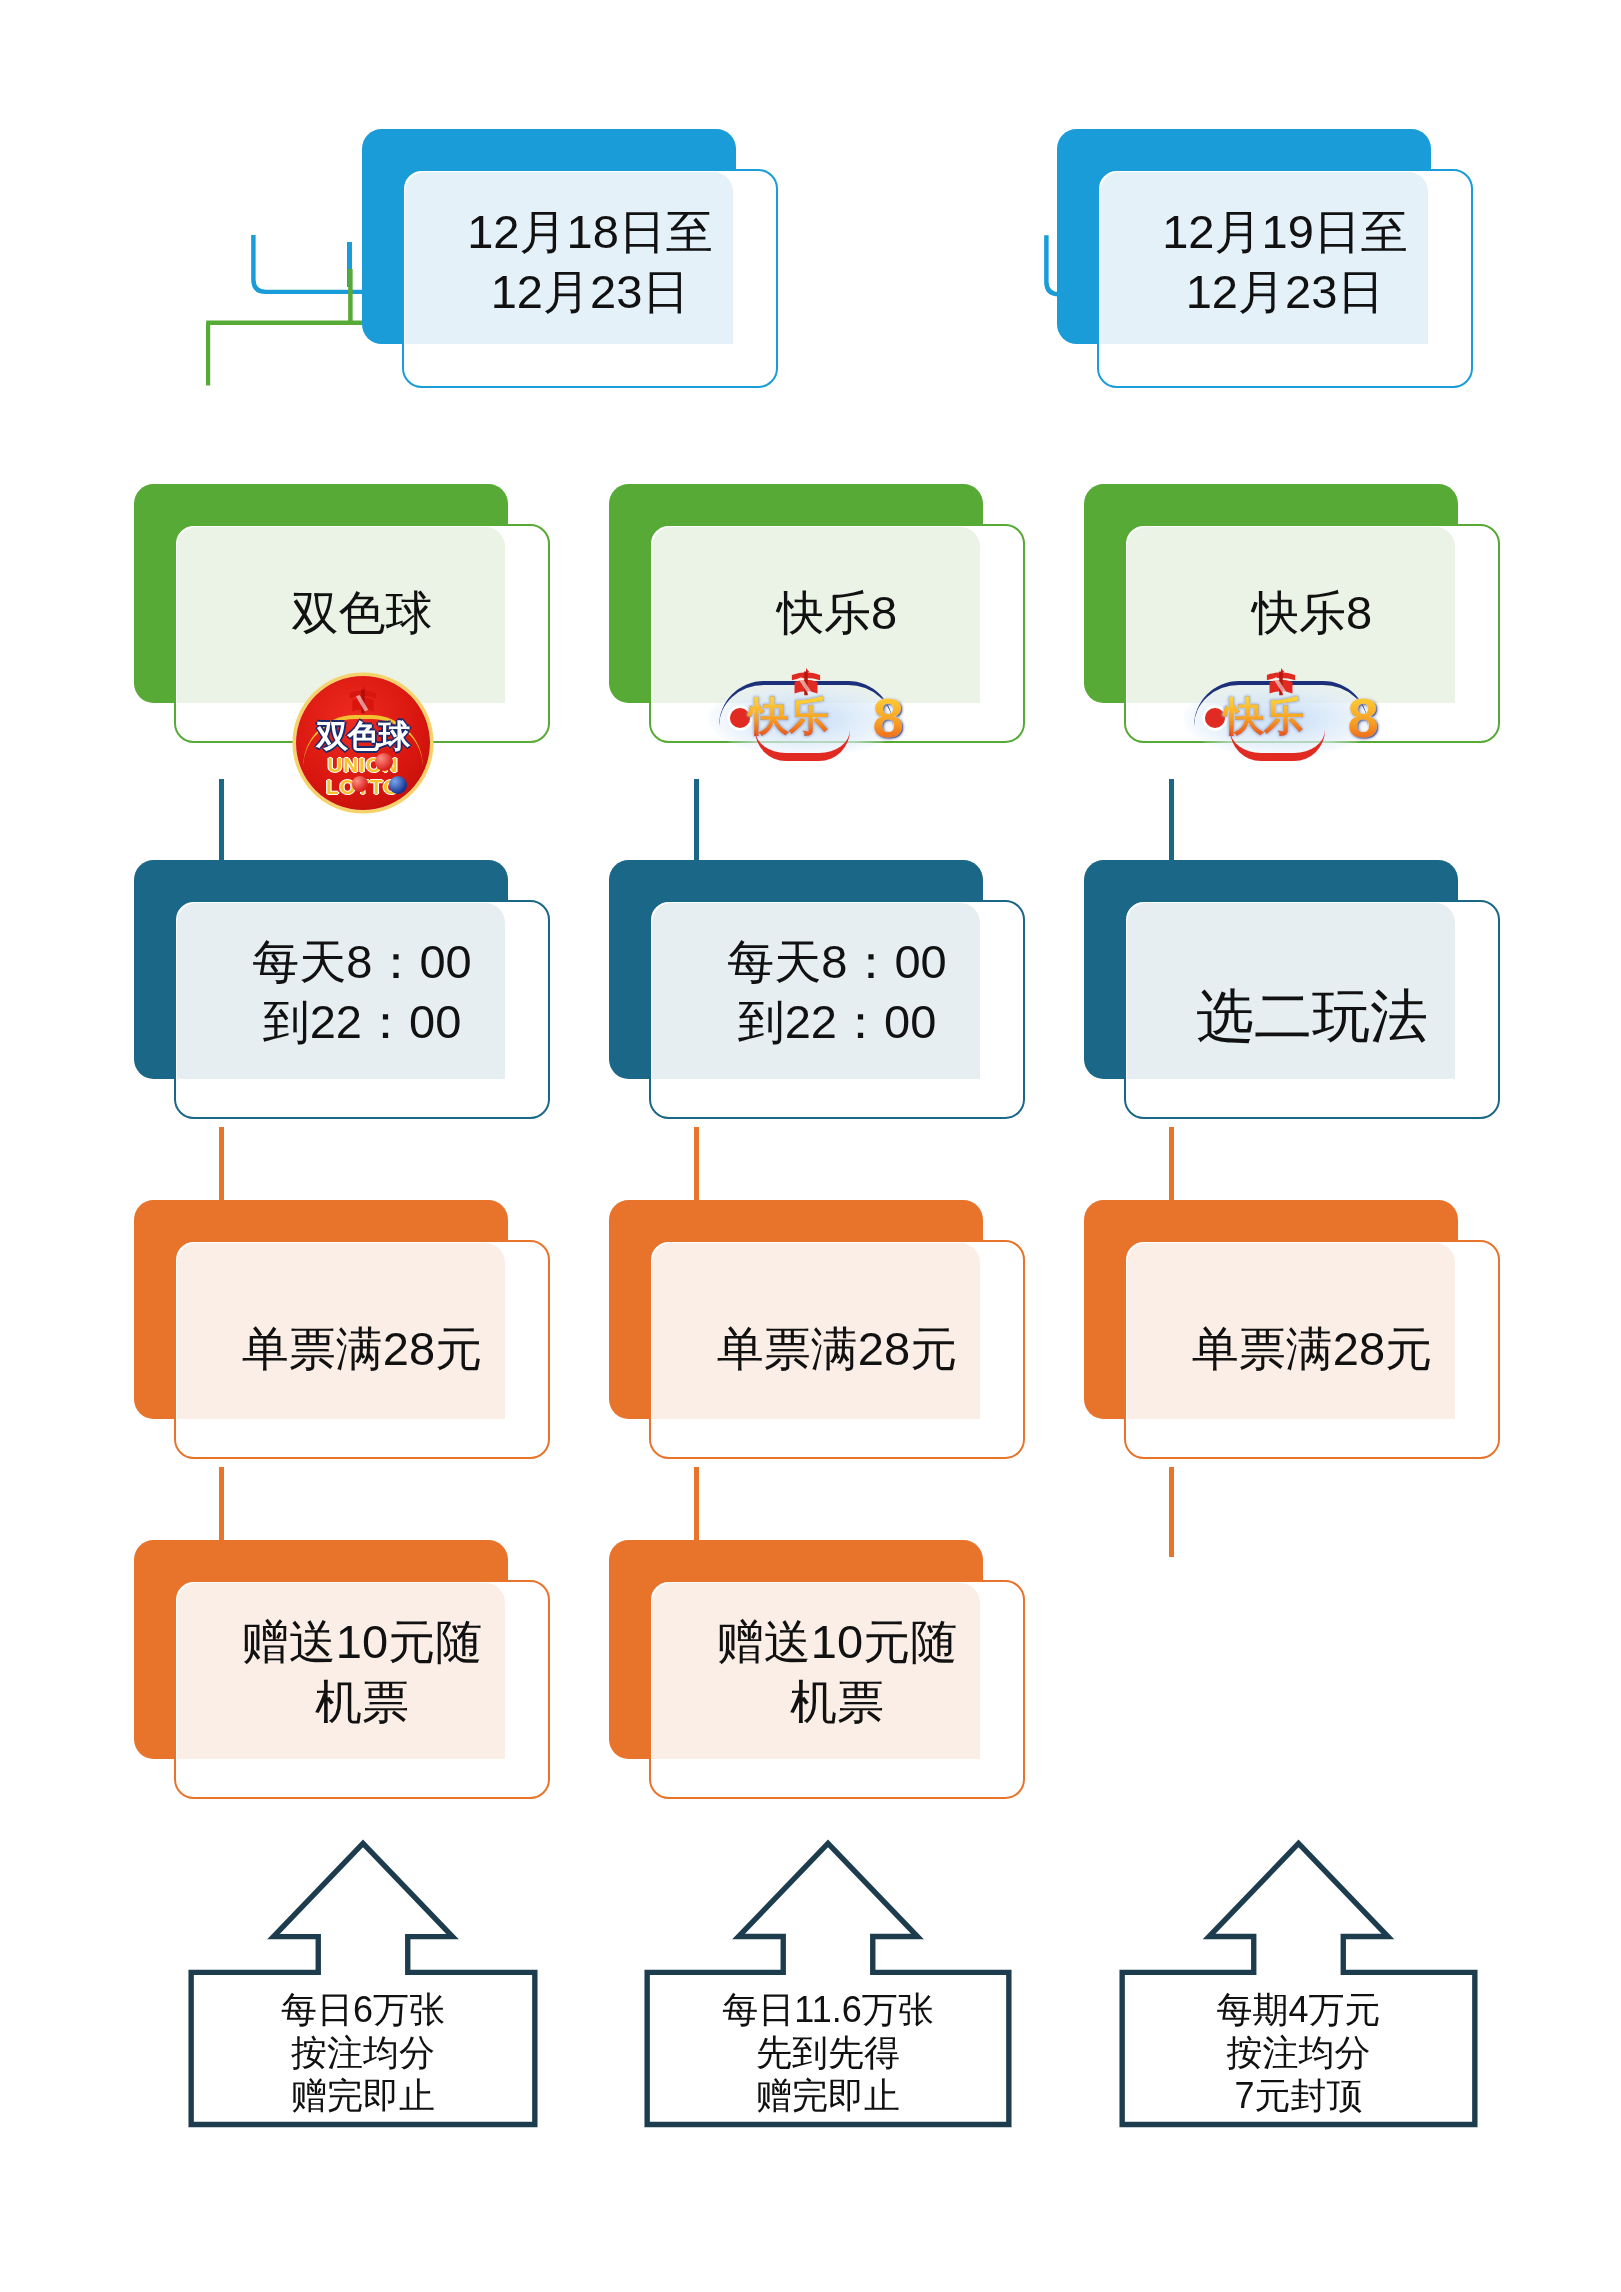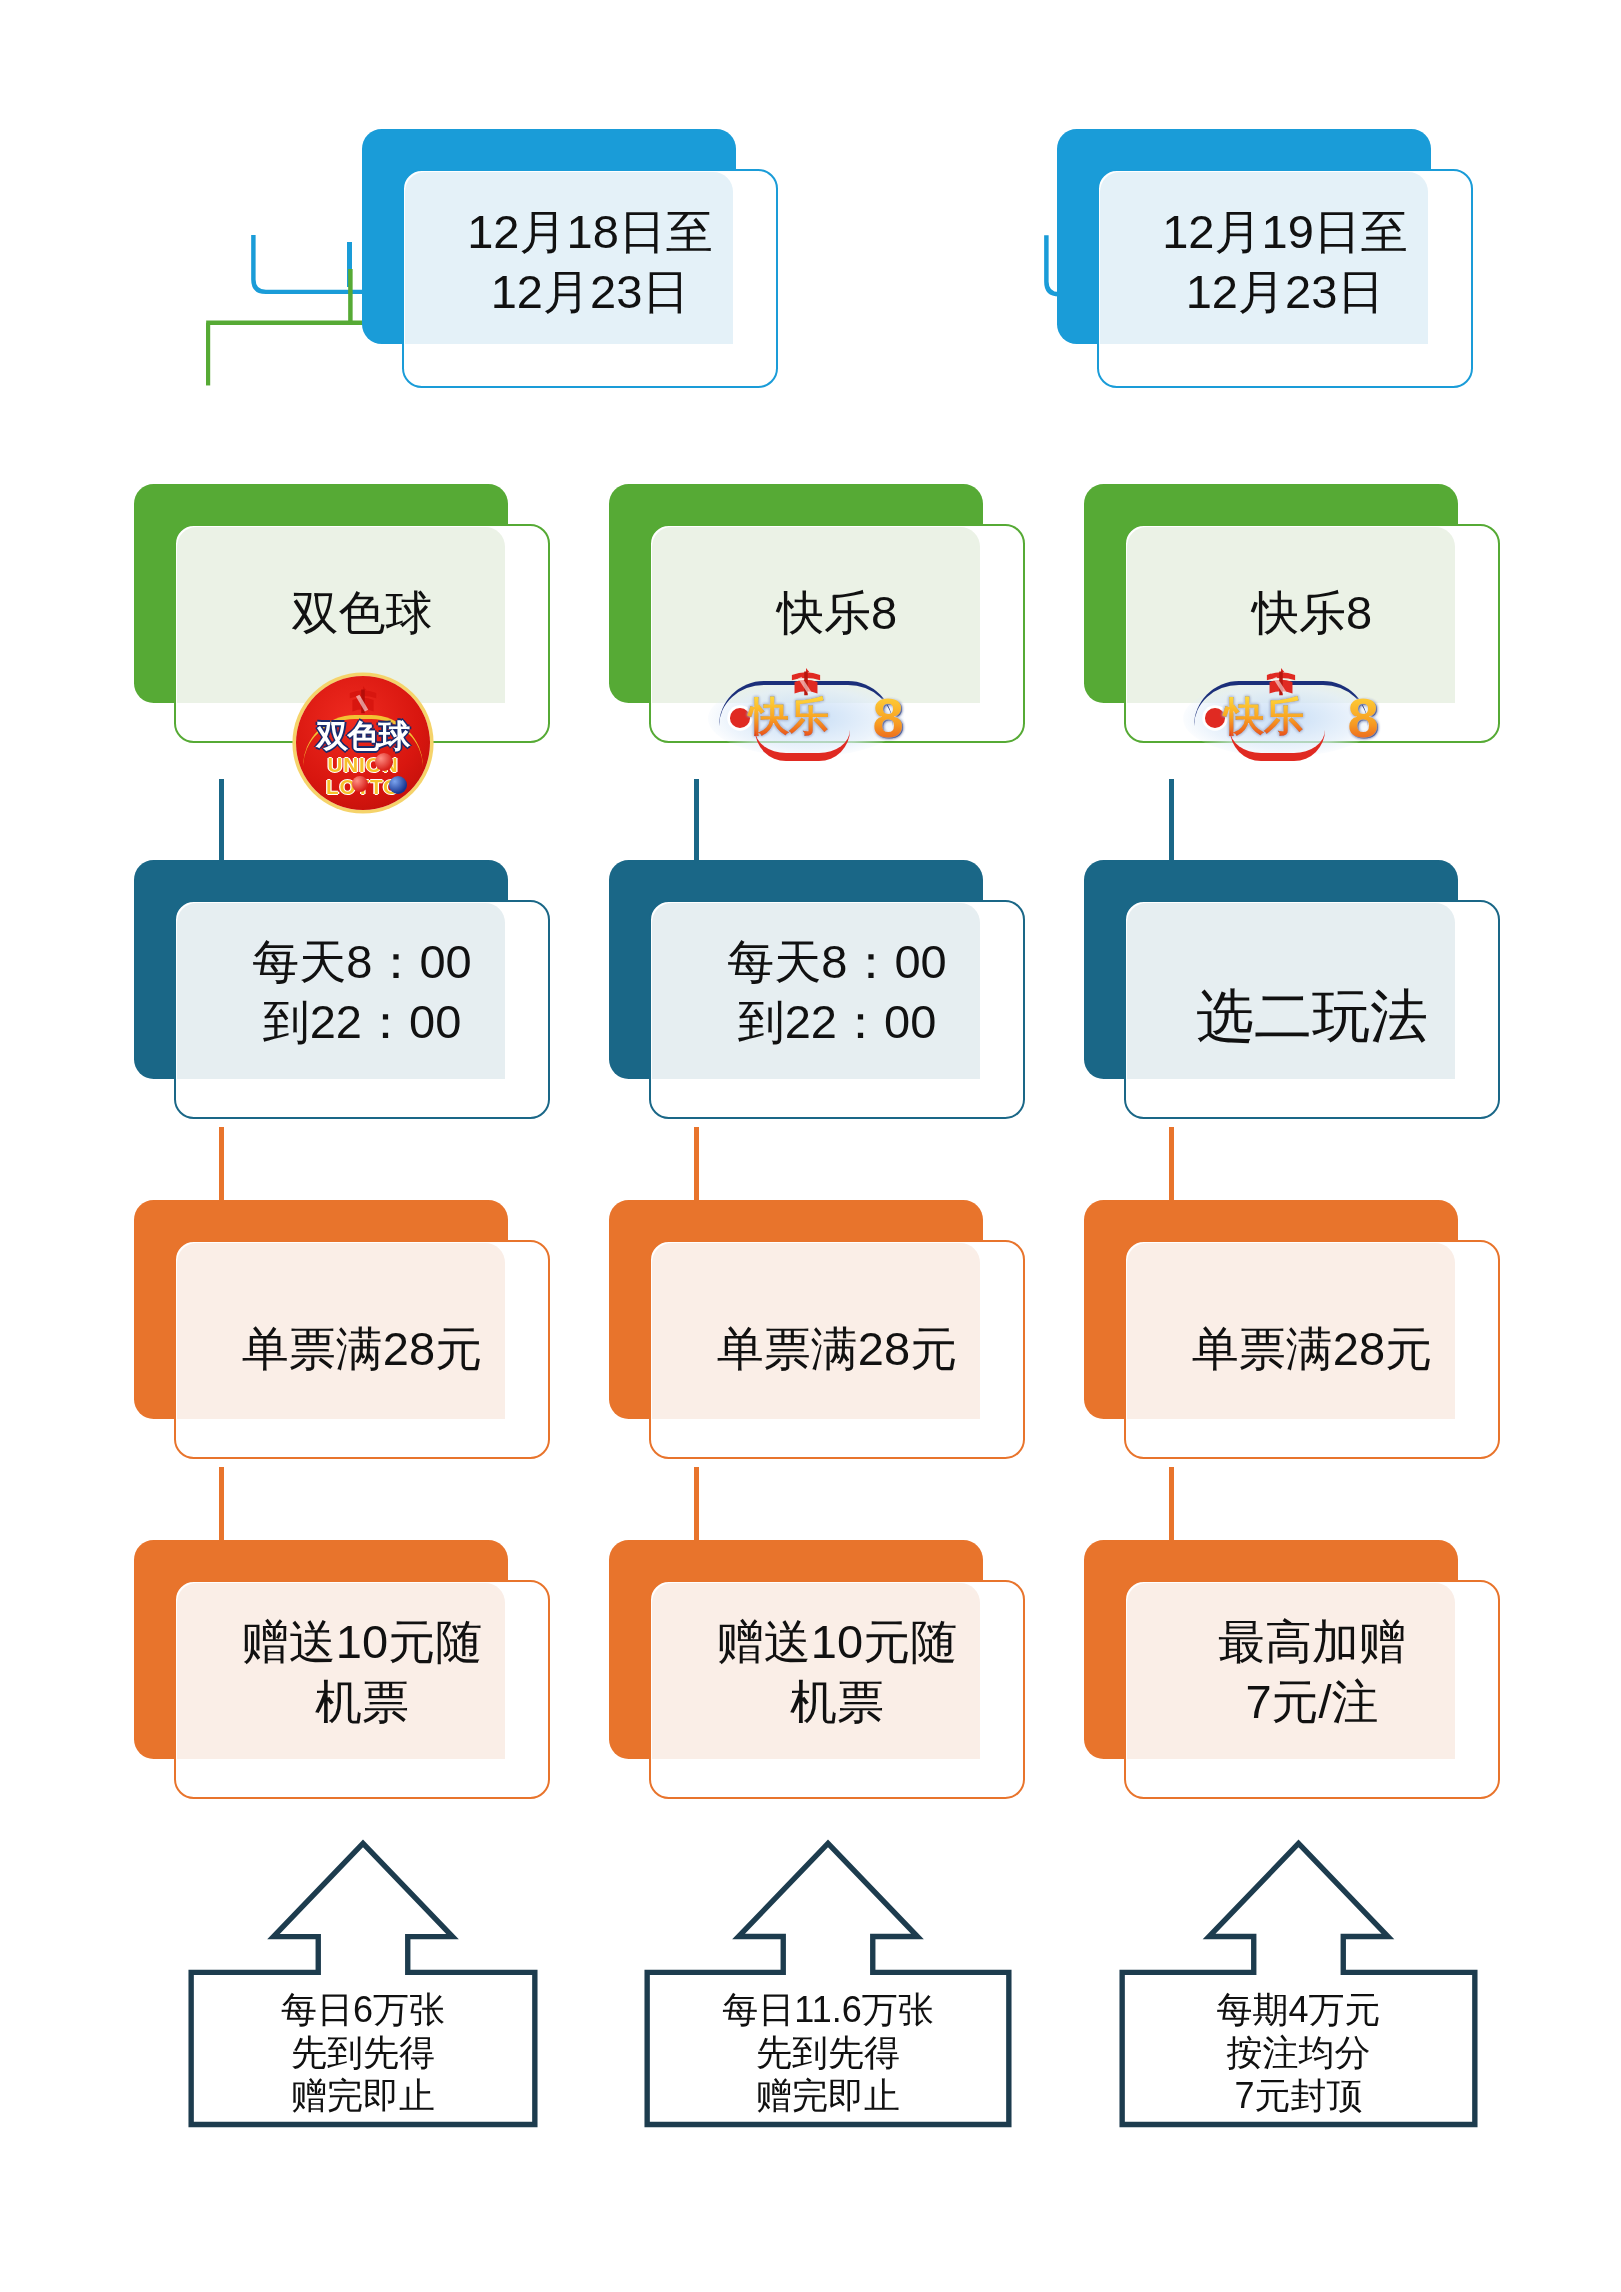--- a/index.html
+++ b/index.html
@@ -236,21 +236,21 @@
     <div class="tint" style="left:43px;top:43px;width:328px;height:176px;"></div>
     <div class="label" style="top:72px;font-size:47px;left:40px;width:376px;">赠送10元随
 机票</div>
   </div>
 
   <div class="callout" style="left:184px;top:1836px;width:358px;height:296px;">
     <svg width="358" height="296" viewBox="0 0 400 330">
       <path d="M200 8 L300 112 L250 112 L250 152 L392 152 L392 322 L8 322 L8 152 L150 152 L150 112 L100 112 Z" fill="#ffffff" stroke="#1d3c4e" stroke-width="6" stroke-linejoin="miter"></path>
     </svg>
     <div class="ctext" style="top:152px;">每日6万张
-先到先得
+按注均分
 赠完即止</div>
   </div>
 
   <div class="card t-green" style="left:609px;top:484px;width:394px;height:287px;">
     <div class="shadow" style="width:374px;height:219px;"></div>
     <div class="front" style="left:40px;top:40px;width:376px;height:219px;"></div>
     <div class="tint" style="left:43px;top:43px;width:328px;height:176px;"></div>
     <div class="label" style="top:99px;font-size:47px;left:40px;width:376px;">快乐8</div>
   </div>
 
@@ -348,27 +348,20 @@
     <div class="label" style="top:119px;font-size:58px;left:40px;width:376px;">选二玩法</div>
   </div>
 
   <div class="card t-orange" style="left:1084px;top:1200px;width:394px;height:269px;">
     <div class="shadow" style="width:374px;height:219px;"></div>
     <div class="front" style="left:40px;top:40px;width:376px;height:219px;"></div>
     <div class="tint" style="left:43px;top:43px;width:328px;height:176px;"></div>
     <div class="label" style="top:119px;font-size:47px;left:40px;width:376px;">单票满28元</div>
   </div>
 
-  <div class="card t-orange" style="left:1084px;top:1540px;width:394px;height:269px;">
-    <div class="shadow" style="width:374px;height:219px;"></div>
-    <div class="front" style="left:40px;top:40px;width:376px;height:219px;"></div>
-    <div class="tint" style="left:43px;top:43px;width:328px;height:176px;"></div>
-    <div class="label" style="top:72px;font-size:47px;left:40px;width:376px;">最高加赠
-7元/注</div>
-  </div>
 
   <div class="callout" style="left:1115px;top:1836px;width:367px;height:296px;">
     <svg width="367" height="296" viewBox="0 0 410 330">
       <path d="M205 8 L305 112 L255 112 L255 152 L402 152 L402 322 L8 322 L8 152 L155 152 L155 112 L105 112 Z" fill="#ffffff" stroke="#1d3c4e" stroke-width="6" stroke-linejoin="miter"></path>
     </svg>
     <div class="ctext" style="top:152px;">每期4万元
 按注均分
 7元封顶</div>
   </div>
 

